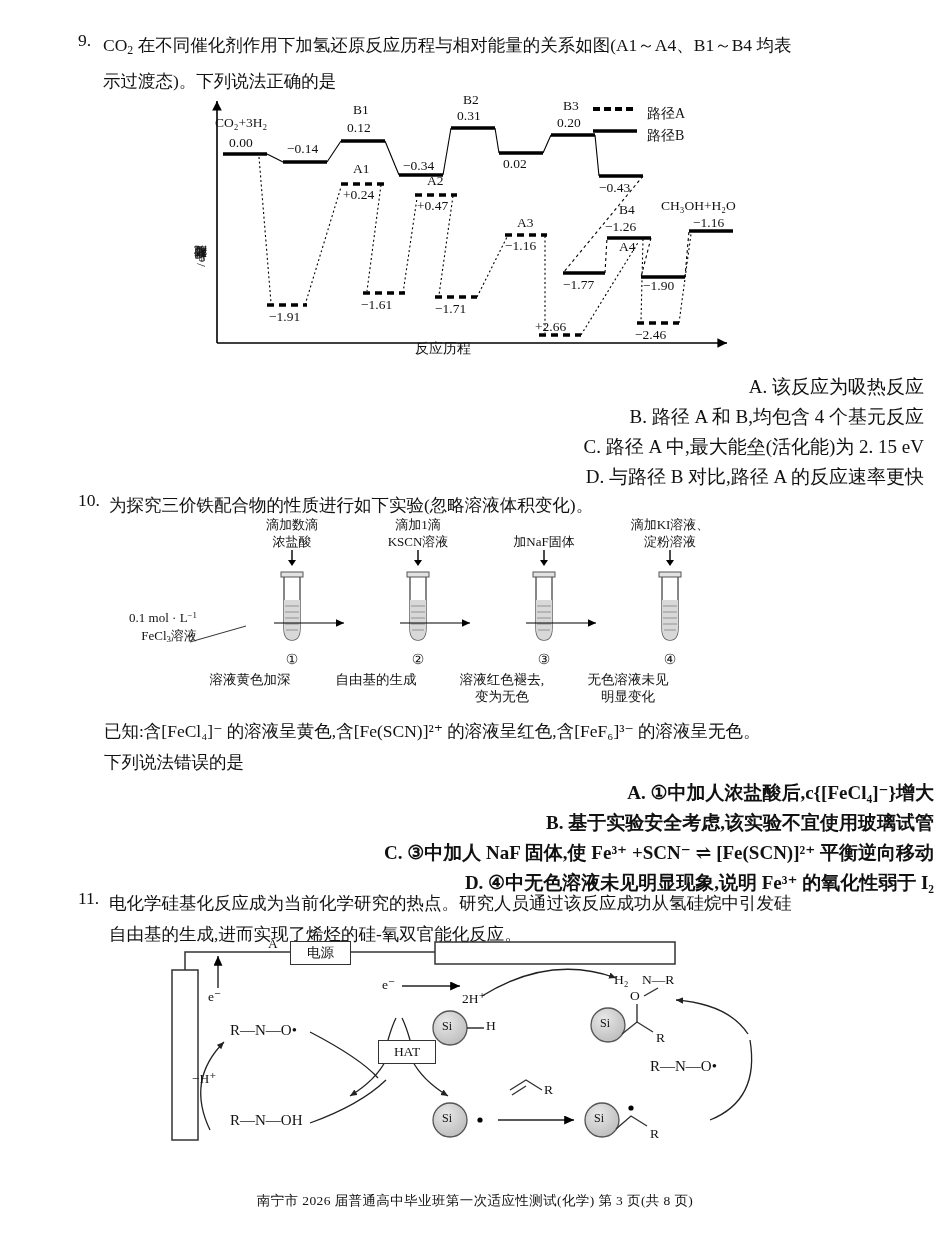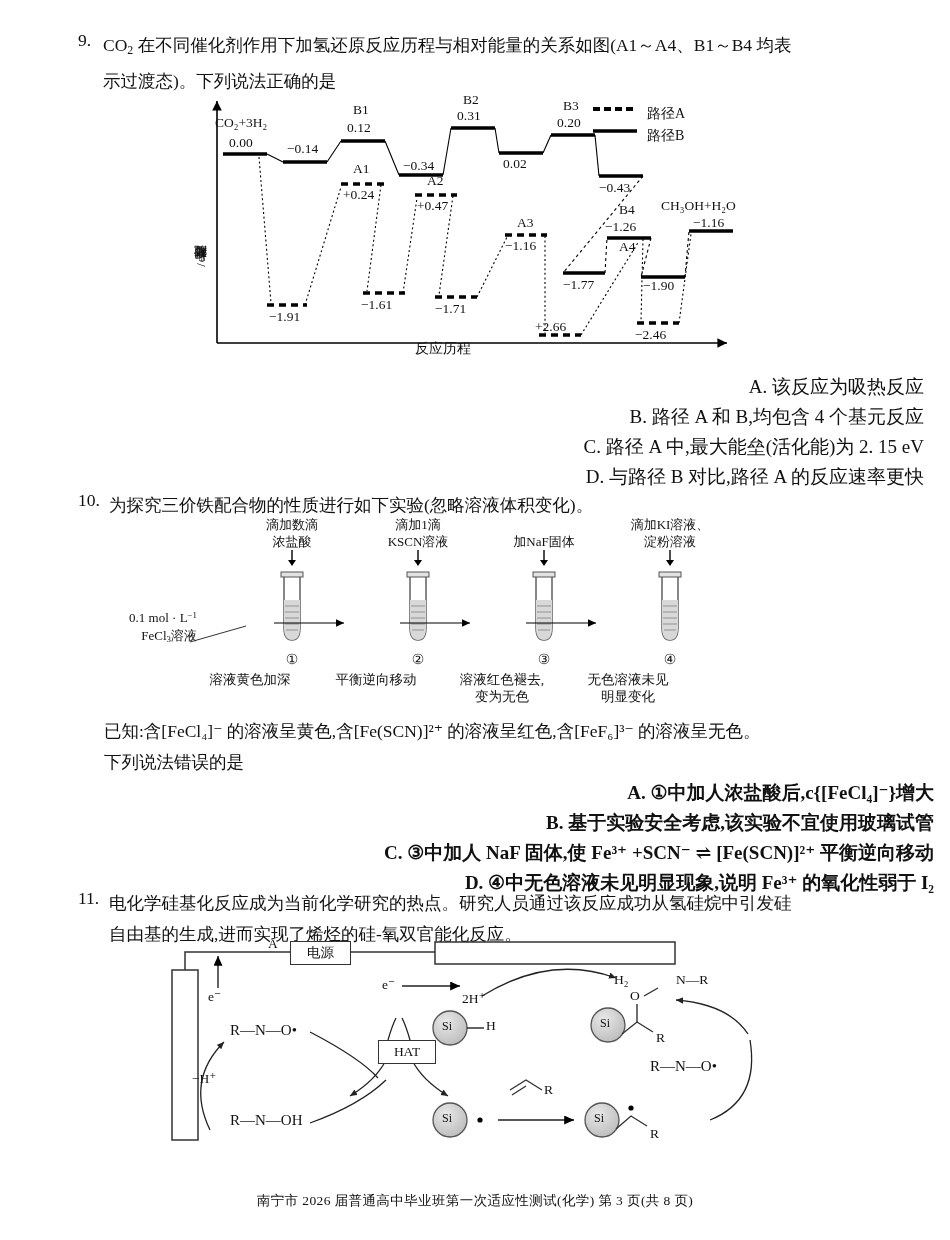--- a/index.html
+++ b/index.html
@@ -382,21 +382,21 @@
       <line x1="42" y1="10" x2="112" y2="10" stroke="#000" stroke-width="1.2" marker-end="url(#ar2)"></line>
       <line x1="168" y1="10" x2="238" y2="10" stroke="#000" stroke-width="1.2" marker-end="url(#ar2)"></line>
       <line x1="294" y1="10" x2="364" y2="10" stroke="#000" stroke-width="1.2" marker-end="url(#ar2)"></line>
     </svg>
 
     <div class="tube-res" style="left:-47px;top:155px;">
       <div>溶液黄色加深</div>
       <div></div>
     </div>
     <div class="tube-res" style="left:79px;top:155px;">
-      <div>平衡逆向移动</div>
+      <div>自由基的生成</div>
       <div></div>
     </div>
     <div class="tube-res" style="left:205px;top:155px;">
       <div>溶液红色褪去,</div>
       <div>变为无色</div>
     </div>
     <div class="tube-res" style="left:331px;top:155px;">
       <div>无色溶液未见</div>
       <div>明显变化</div>
     </div>
@@ -499,20 +499,20 @@
 
     <div class="mech-txt" style="left:292px;top:89px;font-size:12px;">Si</div>
     <div class="mech-txt" style="left:336px;top:88px;">H</div>
     <div class="mech-txt" style="left:292px;top:181px;font-size:12px;">Si</div>
     <div class="mech-txt" style="left:394px;top:152px;">R</div>
     <div class="mech-txt" style="left:444px;top:181px;font-size:12px;">Si</div>
     <div class="mech-txt" style="left:500px;top:196px;">R</div>
 
     <div class="mech-txt" style="left:450px;top:86px;font-size:12px;">Si</div>
     <div class="mech-txt" style="left:480px;top:58px;">O</div>
-    <div class="mech-txt" style="left:526px;top:42px;">N—R</div>
+    <div class="mech-txt" style="left:492px;top:42px;">N—R</div>
     <div class="mech-txt" style="left:506px;top:100px;">R</div>
     <div class="mech-txt" style="left:500px;top:128px;font-size:15px;">R—N—O•</div>
   </div>
 
   <div class="footer">南宁市 2026 届普通高中毕业班第一次适应性测试(化学)  第 3 页(共 8 页)</div>
 
 </div>
 
 </body></html>

